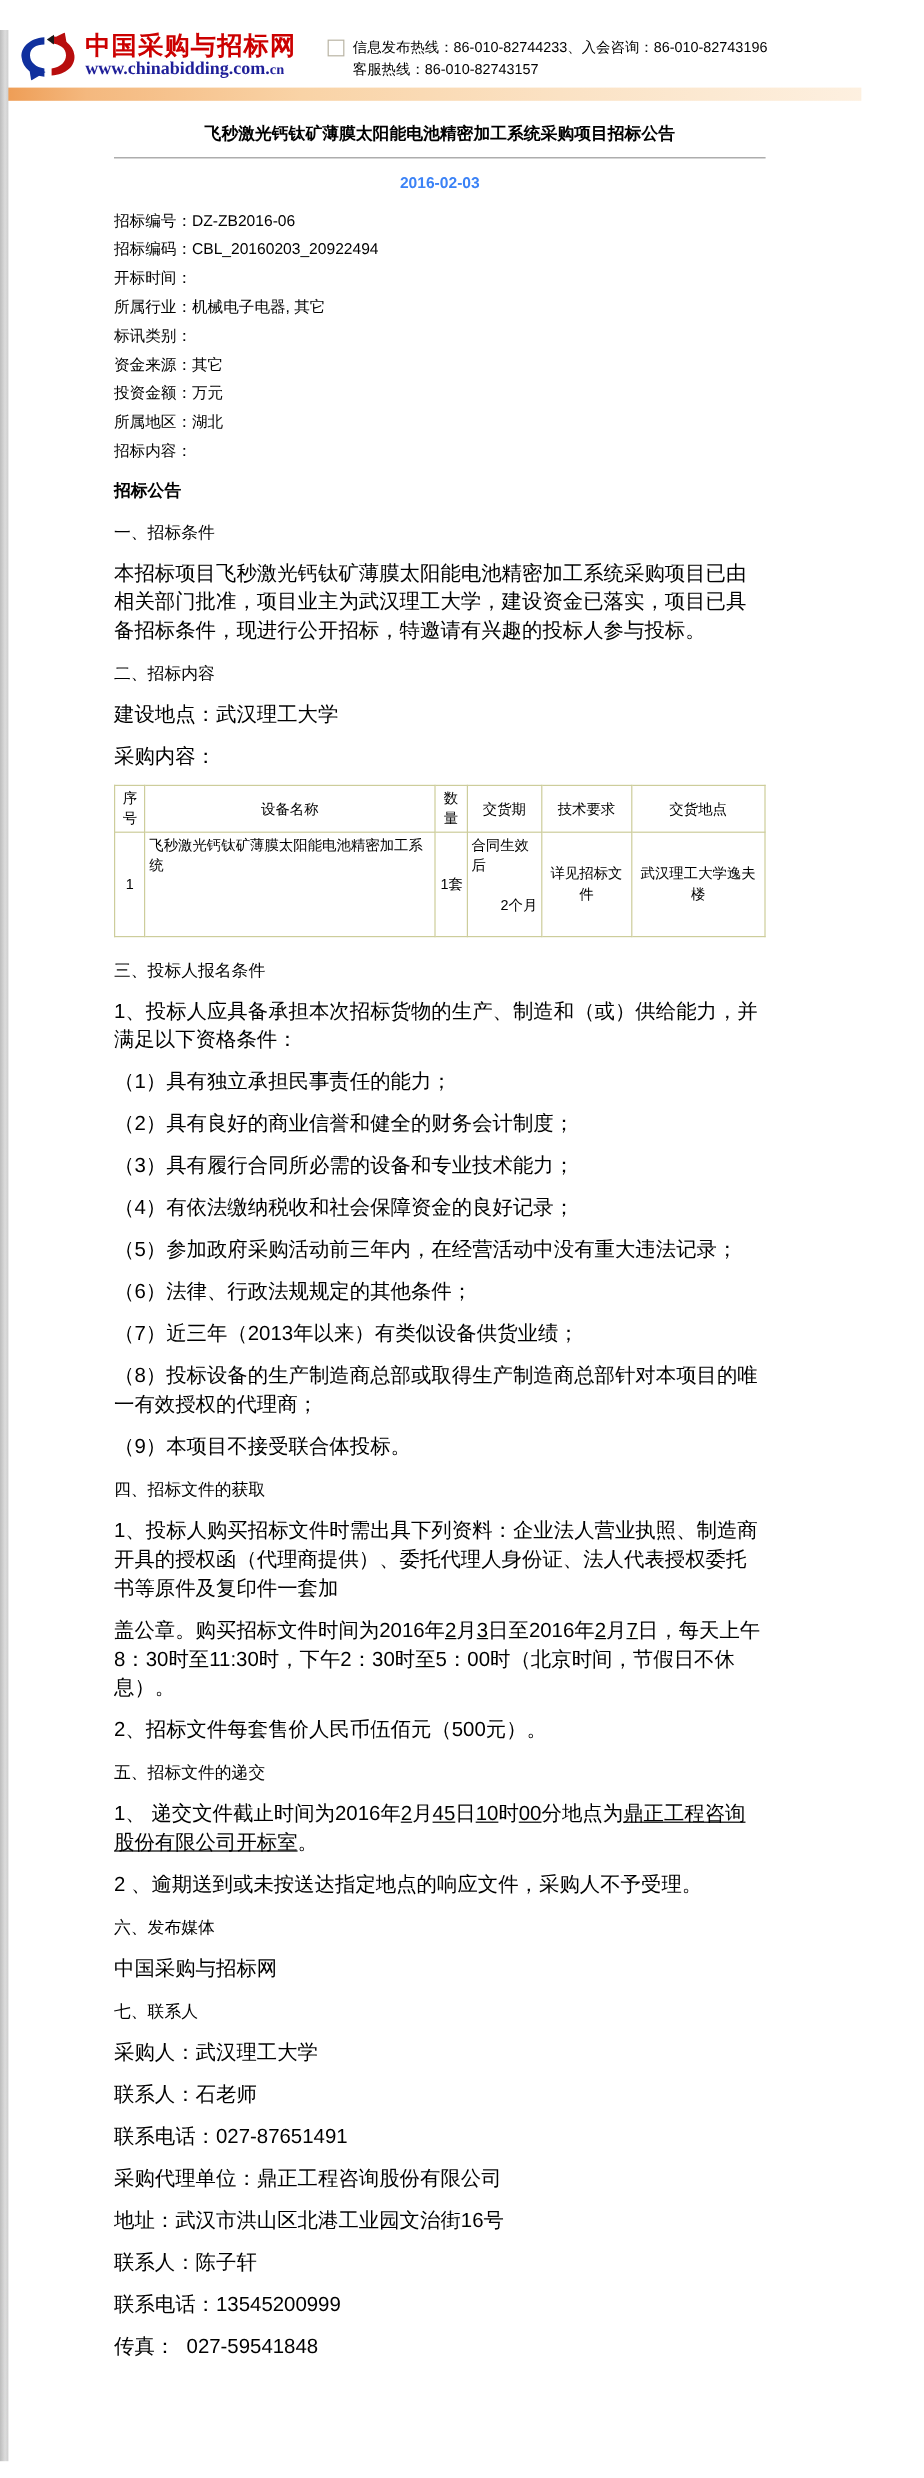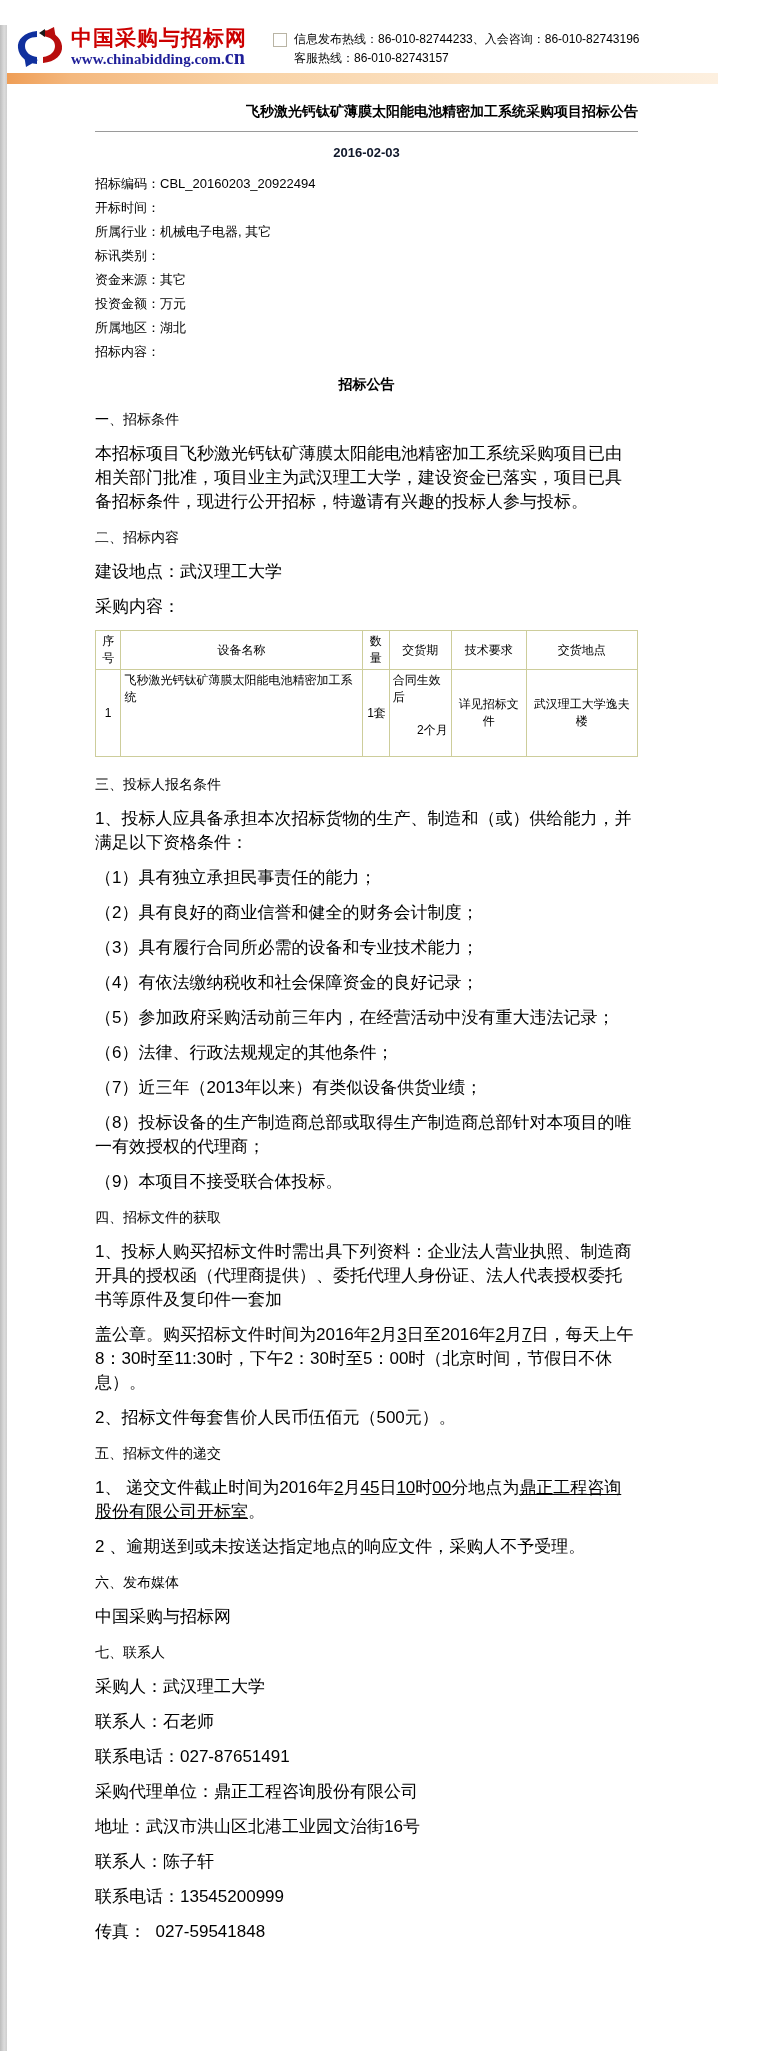--- a/index.html
+++ b/index.html
@@ -6,32 +6,32 @@
   body{font-family:"Liberation Sans","DejaVu Sans",sans-serif;color:#000;}
   .page{position:relative;width:718px;height:2065px;background:#fff;overflow:hidden;}
   .left-strip{position:absolute;left:0;top:25px;width:7px;height:2026px;
     background:linear-gradient(90deg,#bdbdbd 0%,#dcdcdc 60%,#cfcfcf 100%);}
   
   .header{padding:27px 0 0 14px;display:flex;align-items:flex-start;}
   .logo{display:flex;align-items:center;gap:5px;cursor:pointer;}
   .logo-text{display:flex;flex-direction:column;}
   .cn-name{color:#cc0000;font-weight:bold;font-size:21px;line-height:22px;letter-spacing:1px;}
   .url{color:#1f1f99;font-weight:bold;font-size:15px;line-height:16px;font-family:"Liberation Serif","DejaVu Serif",serif;}
-  .url .tld{font-size:20px;}
+  .url .tld{font-size:12px;}
   .hotlines{margin-left:26px;padding-top:3px;display:flex;gap:7px;font-size:12px;line-height:19px;color:#000;}
   .hcheck{width:12px;height:12px;border:1px solid #b9b4a4;background:#fff;display:inline-block;margin-top:3px;flex:0 0 auto;}
   .orange-bar{height:11px;margin-top:5px;
     background:linear-gradient(90deg,#ee9b52 0%,#f4b87e 10%,#f9d3a6 35%,#fbe2c4 65%,#fdf0e0 100%);}
   
   .main{padding:0 80px 0 95px;}
-  .doc-title{text-align:right;font-size:14px;font-weight:bold;line-height:22px;margin:16px 0 0;}
+  .doc-title{text-align:center;font-size:14px;font-weight:bold;line-height:22px;margin:16px 0 0;}
   .title-rule{border:none;border-top:1px solid #9a9a9a;margin:9px 0 0;}
-  .doc-date{text-align:center;color:#0f172a;font-weight:bold;font-size:13px;line-height:20px;margin:11px 0 9px;}
+  .doc-date{text-align:center;color:#3b82f6;font-weight:bold;font-size:13px;line-height:20px;margin:11px 0 9px;}
   .meta-line{font-size:13px;line-height:24px;}
-  .center-heading{text-align:center;font-weight:bold;font-size:14px;line-height:24px;margin:8px 0 11px;}
+  .center-heading{text-align:left;font-weight:bold;font-size:14px;line-height:24px;margin:8px 0 11px;}
   .sec-h{font-weight:normal;font-size:14px;line-height:24px;margin:0 0 11px;}
   .line,.para{font-size:17px;line-height:24px;margin:0 0 11px;}
   .pre{white-space:pre-wrap;}
   .u{text-decoration:underline;}
   
   table.goods{border-collapse:collapse;margin:3px 0 15px;font-size:12px;table-layout:fixed;}
   .goods th,.goods td{border:1px solid #cdcd9b;padding:2px 3px;vertical-align:middle;overflow:hidden;}
   .goods th{font-weight:normal;text-align:center;height:24px;}
   .goods td{height:82px;}
   .goods .c-no{text-align:center;}
@@ -73,20 +73,21 @@
       </div>
     </div>
   </div>
   <div class="orange-bar"></div>
 
   <div class="main">
     <div class="doc-title">飞秒激光钙钛矿薄膜太阳能电池精密加工系统采购项目招标公告</div>
     <hr class="title-rule">
     <div class="doc-date">2016-02-03</div>
 
+    <div class="meta-line"><span>招标编号：</span><span>DZ-ZB2016-06</span></div>
     <div class="meta-line"><span>招标编码：</span><span>CBL_20160203_20922494</span></div>
     <div class="meta-line"><span>开标时间：</span><span></span></div>
     <div class="meta-line"><span>所属行业：</span><span>机械电子电器, 其它</span></div>
     <div class="meta-line"><span>标讯类别：</span><span></span></div>
     <div class="meta-line"><span>资金来源：</span><span>其它</span></div>
     <div class="meta-line"><span>投资金额：</span><span>万元</span></div>
     <div class="meta-line"><span>所属地区：</span><span>湖北</span></div>
     <div class="meta-line"><span>招标内容：</span><span></span></div>
 
     <div class="center-heading">招标公告</div>

